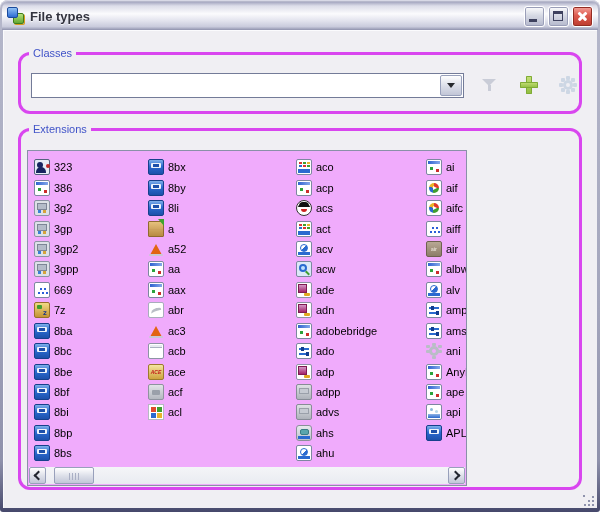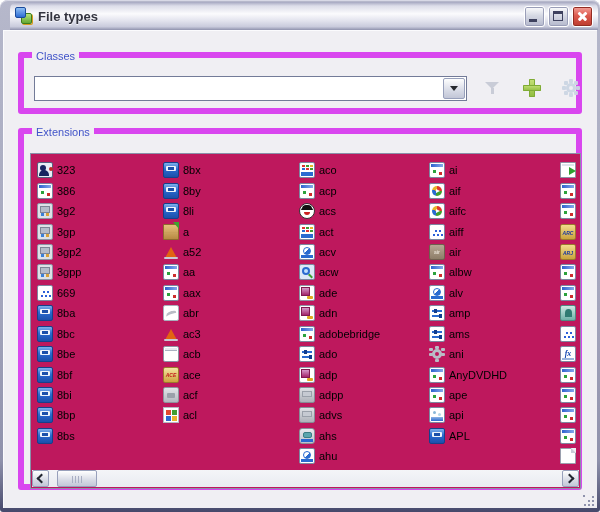--- a/index.html
+++ b/index.html
@@ -5,21 +5,21 @@
   html,body{margin:0;padding:0;background:#fff;}
   body{width:600px;height:512px;position:relative;overflow:hidden;
        font-family:"Liberation Sans","DejaVu Sans",sans-serif;-webkit-font-smoothing:none;}
 
   
   .frame{position:absolute;inset:0;border-radius:8px 8px 3px 3px;
     background:linear-gradient(180deg,#b6b8cb 0%,#a3a5bc 60%,#8f91ab 90%,#5e6080 97%,#45486b 100%);
     box-shadow:inset 0 1px 0 #d8d9e6;}
   .titlebar{position:absolute;left:2px;top:2px;right:2px;height:28px;border-radius:7px 7px 0 0;
     background:linear-gradient(180deg,#a5a7c0 0%,#dcdde9 14%,#fbfbfd 42%,#e3e4ee 66%,#c9cbdc 88%,#8f92ad 100%);
-    display:flex;align-items:center;padding:0 5px;box-sizing:border-box;margin-left:8px;}
+    display:flex;align-items:center;padding:0 5px;box-sizing:border-box;}
   .title-text{font-size:13px;font-weight:bold;color:#33343f;margin-left:5px;flex:1;
     text-shadow:0 1px 0 #f4f4f8;}
   
   .appicon{width:18px;height:18px;position:relative;display:inline-block;}
   .appicon::before{content:"";position:absolute;right:1px;bottom:1px;width:11px;height:11px;border-radius:2px;
     background:linear-gradient(#b6e07c,#63a832);border:1px solid #3f7d1c;box-shadow:1px 1px 0 #d79b1e;box-sizing:border-box;}
   .appicon::after{content:"";position:absolute;left:0;top:0;width:11px;height:11px;border-radius:2px;
     background:linear-gradient(#8fc0f4,#2e6cd4);border:1px solid #1a4a9c;box-sizing:border-box;}
   .tb-btns{display:flex;gap:3px;}
   .tbtn{width:21px;height:21px;border-radius:3px;border:1px solid #fff;box-sizing:border-box;
@@ -30,21 +30,21 @@
     border:1px solid #3e415e;border-top:3px solid #3e415e;}
   .tbtn.close{background:linear-gradient(#f4a29a,#dd5a4e 45%,#bb3a2e);box-shadow:inset 0 0 0 1px #932c23;}
   .glyph-x::before,.glyph-x::after{content:"";position:absolute;left:4px;top:8px;width:11px;height:2.6px;
     background:#fff;border-radius:1px;}
   .glyph-x::before{transform:rotate(45deg);} .glyph-x::after{transform:rotate(-45deg);}
 
   .client{position:absolute;left:3px;top:30px;right:3px;bottom:4px;background:#f0eff3;
     box-shadow:inset 1px 1px 0 #fbfbfd;}
 
   
-  .group{position:absolute;border:6px solid #d946ef;border-radius:3px;box-sizing:border-box;}
+  .group{position:absolute;border:3px solid #d946ef;border-radius:12px;box-sizing:border-box;}
   .legend{position:absolute;top:-8px;left:8px;background:#f0eff3;padding:0 4px;
     font-size:11px;color:#4053c8;}
   .g-classes{left:15px;top:22px;width:564px;height:62px;}
   .g-ext{left:15px;top:98px;width:564px;height:362px;}
 
   
   .combo{position:absolute;left:10px;top:18px;width:433px;height:25px;box-sizing:border-box;
     border:1px solid #737b98;background:#fff;display:flex;}
   .combo-text{flex:1;font-size:11px;color:#000;padding:5px 4px;}
   .combo-btn{width:22px;margin:1px;border:1px solid #98a0bb;border-radius:2px;box-sizing:border-box;
@@ -63,24 +63,24 @@
   .plus::after{content:"";position:absolute;left:0;top:6px;width:18px;height:6px;border-radius:1px;
     background:linear-gradient(#c6e078,#8fbc3e);box-shadow:inset 0 0 0 1px #7fab36;}
   .gear-lite{position:relative;width:16px;height:16px;}
   .gear-lite::before{content:"";position:absolute;left:3px;top:3px;width:10px;height:10px;box-sizing:border-box;
     border:3px solid #ccd6e4;border-radius:50%;}
   .gear-lite::after{content:"";position:absolute;left:6px;top:-1px;width:4px;height:4px;background:#ccd6e4;
     box-shadow:-7px 7px 0 #ccd6e4,7px 7px 0 #ccd6e4,0 14px 0 #ccd6e4,-5px 2px 0 #ccd6e4,5px 2px 0 #ccd6e4,
     -5px 12px 0 #ccd6e4,5px 12px 0 #ccd6e4;border-radius:1px;}
 
   
-  .listview{position:absolute;left:6px;top:19px;width:551px;height:336px;box-sizing:border-box;
-    background:#be185d;border:1px solid #8a90a8;overflow:hidden;}
+  .listview{position:absolute;left:6px;top:19px;width:440px;height:336px;box-sizing:border-box;
+    background:#f0abfc;border:1px solid #8a90a8;overflow:hidden;}
   .col{position:absolute;top:6px;width:128px;}
-  .col-0{left:6px;} .col-1{left:132px;} .col-2{left:268px;} .col-3{left:398px;} .col-4{left:529px;}
+  .col-0{left:6px;} .col-1{left:120px;} .col-2{left:268px;} .col-3{left:398px;} .col-4{left:529px;}
   .row{display:flex;align-items:center;height:20.45px;white-space:nowrap;}
   .lbl{font-size:11px;color:#000;}
 
   
   .hscroll{position:absolute;left:1px;right:1px;bottom:1px;height:17px;display:flex;
     background:linear-gradient(#f4f5f8,#e9ebf1);}
   .sbtn{width:17px;height:17px;box-sizing:border-box;border:1px solid #98a0bb;border-radius:2px;
     background:linear-gradient(#ffffff,#dbdee8 55%,#c3c7d8);display:flex;align-items:center;justify-content:center;}
   .chev{width:5px;height:5px;border-left:2px solid #222630;border-bottom:2px solid #222630;}
   .chev.l{transform:rotate(45deg);margin-left:2px;} .chev.r{transform:rotate(-135deg);margin-right:2px;}
@@ -288,20 +288,24 @@
             </div>
             <div class="row">
               <span class="ic ic-video-clip"></span>
               <span class="lbl">3gpp</span>
             </div>
             <div class="row">
               <span class="ic ic-audio-wave"></span>
               <span class="lbl">669</span>
             </div>
             <div class="row">
+              <span class="ic ic-archive-7z"></span>
+              <span class="lbl">7z</span>
+            </div>
+            <div class="row">
               <span class="ic ic-photoshop-plugin"></span>
               <span class="lbl">8ba</span>
             </div>
             <div class="row">
               <span class="ic ic-photoshop-plugin"></span>
               <span class="lbl">8bc</span>
             </div>
             <div class="row">
               <span class="ic ic-photoshop-plugin"></span>
               <span class="lbl">8be</span>

